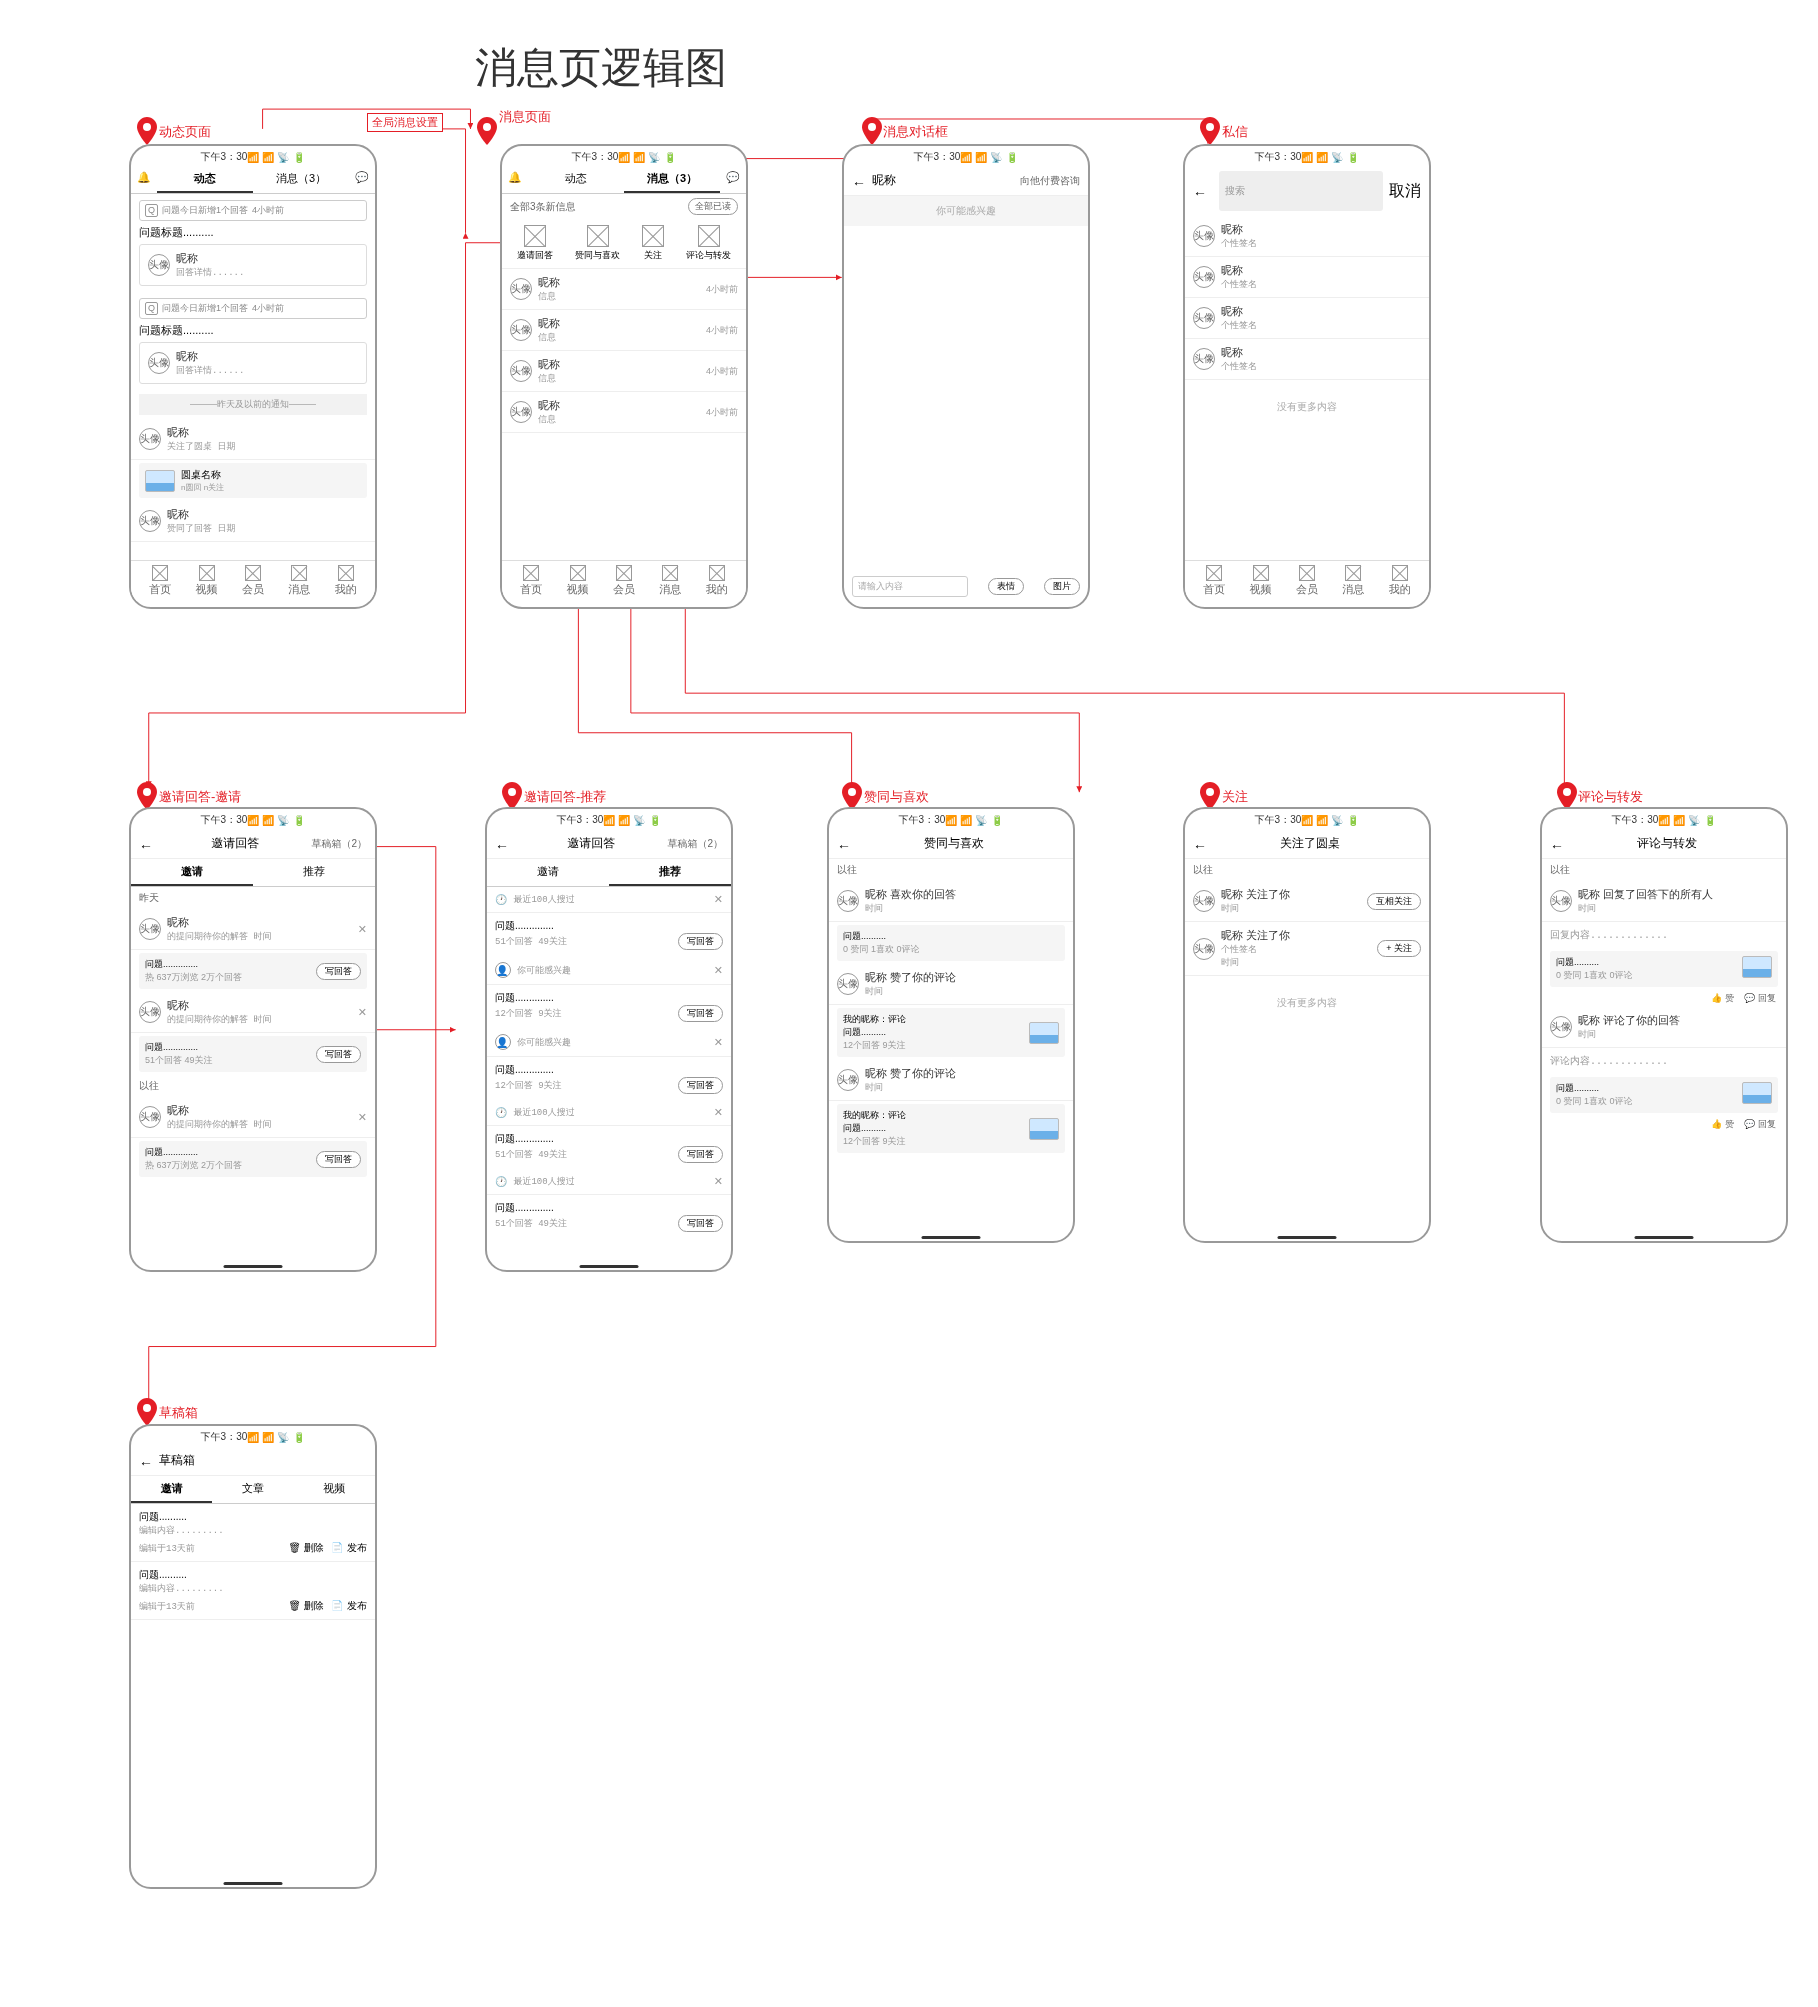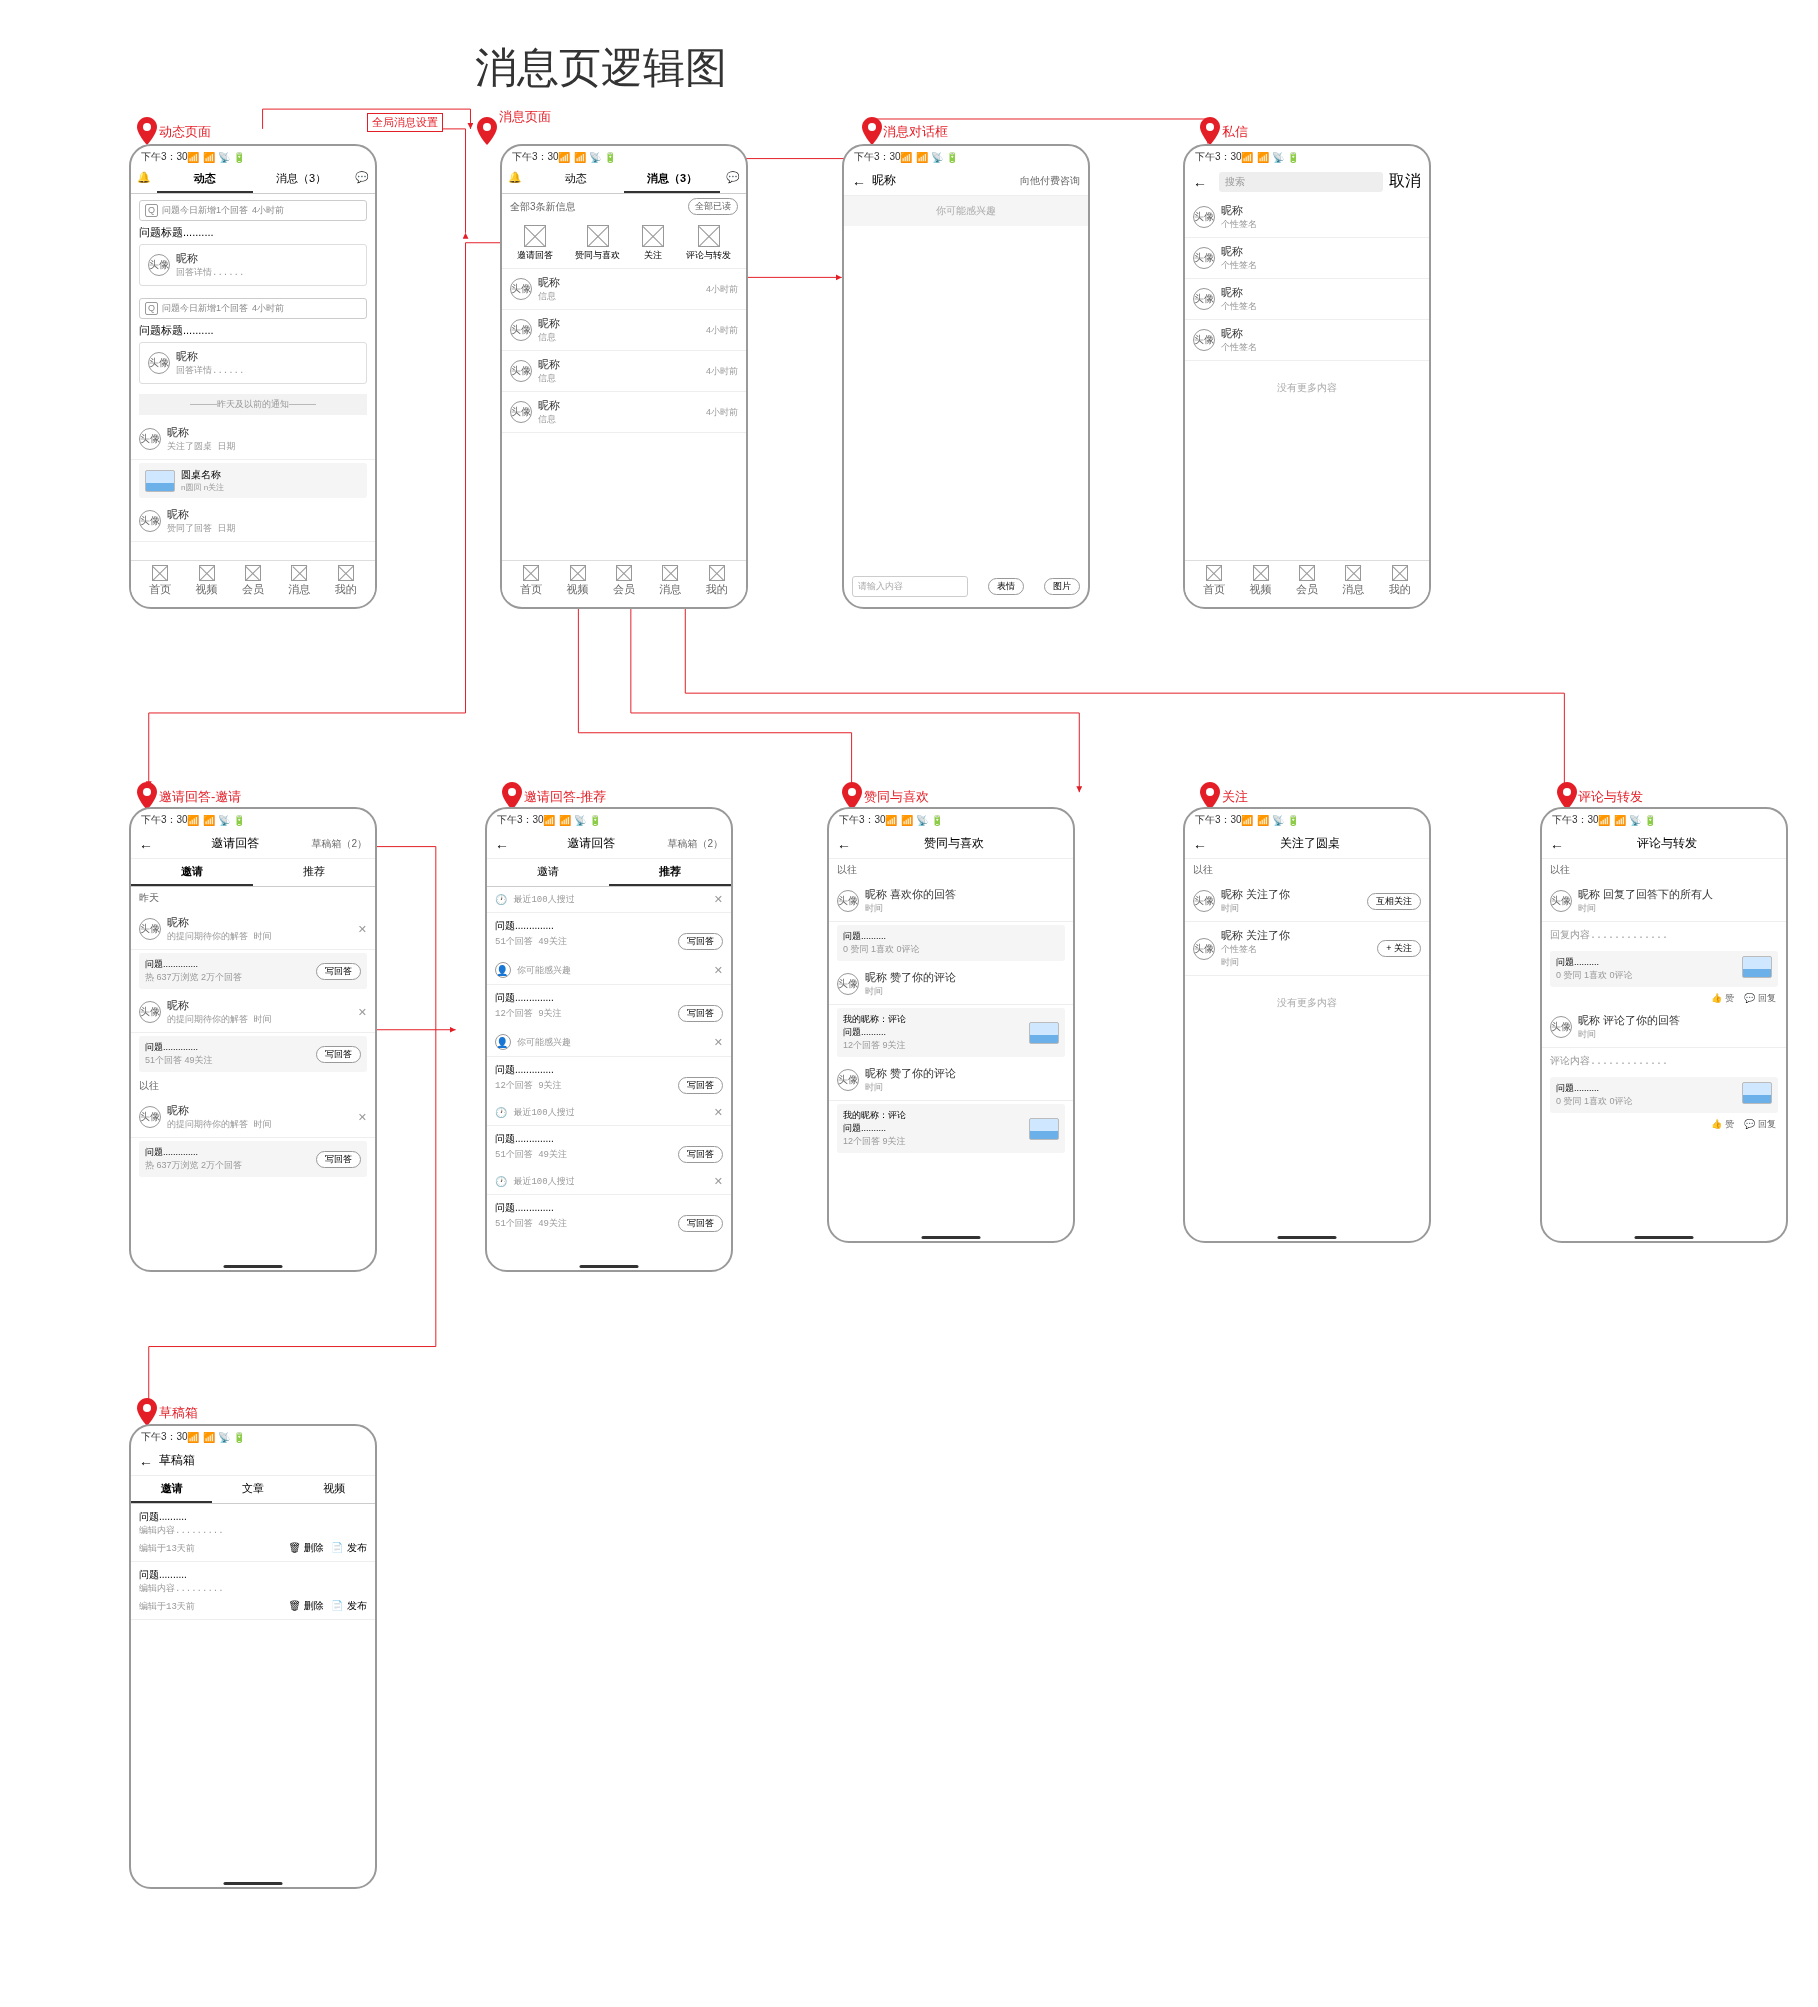--- a/index.html
+++ b/index.html
@@ -6,21 +6,21 @@
   body { font-family: "Microsoft YaHei", Arial, sans-serif; background: #fff; padding: 20px; }
   .canvas { position: relative; width: 1782px; height: 1970px; }
   .page-title { position: absolute; top: 20px; left: 455px; font-size: 42px; color: #333; }
   .pin { position: absolute; width: 20px; height: 28px; }
   .pin svg { width: 100%; height: 100%; }
   .pin-label { position: absolute; font-size: 13px; color: #e41e26; white-space: nowrap; }
   .link-label { position: absolute; font-size: 11px; color: #e41e26; border: 1px solid #e41e26; padding: 1px 4px; background: #fff; }
   .phone { position: absolute; width: 248px; border: 2px solid #999; border-radius: 22px; background: #fff; overflow: hidden; }
   .phone-tall { height: 465px; }
   .phone-med { height: 436px; }
-  .status-bar { display: flex; justify-content: flex-start; align-items: center; padding: 4px 10px 2px; font-size: 10px; color: #333; }
+  .status-bar { display: flex; justify-content: center; align-items: center; padding: 4px 10px 2px; font-size: 10px; color: #333; }
   .status-icons { display: flex; gap: 3px; align-items: center; }
   .tabs { display: flex; border-bottom: 1px solid #ccc; font-size: 11px; }
   .tab { flex: 1; text-align: center; padding: 5px 2px; cursor: pointer; }
   .tab.active { border-bottom: 2px solid #333; font-weight: bold; }
   .sub-header { display: flex; justify-content: space-between; align-items: center; padding: 4px 8px; font-size: 10px; color: #666; }
   .pill-btn { border: 1px solid #999; border-radius: 10px; padding: 1px 6px; font-size: 9px; background: #fff; cursor: pointer; }
   .grid4 { display: flex; justify-content: space-around; padding: 6px 4px; border-bottom: 1px solid #eee; }
   .grid-item { display: flex; flex-direction: column; align-items: center; gap: 2px; font-size: 9px; }
   .box-icon { width: 22px; height: 22px; border: 1px solid #999; position: relative; }
   .box-icon::before, .box-icon::after { content: ""; position: absolute; background: #999; }
@@ -42,21 +42,21 @@
   .content-area { padding: 6px 8px; font-size: 10px; }
   .section-label { font-size: 10px; color: #666; padding: 4px 8px; }
   .inset { background: #f5f5f5; padding: 5px 6px; margin: 3px 8px; font-size: 9px; border-radius: 3px; }
   .q-row { display: flex; justify-content: space-between; align-items: center; }
   .small-btn { border: 1px solid #999; border-radius: 10px; padding: 1px 8px; font-size: 9px; background: #fff; cursor: pointer; }
   .thumb { width: 30px; height: 22px; background: linear-gradient(180deg,#cfe8ff 60%,#6bb0e8 60%); border: 1px solid #bbb; border-radius: 2px; }
   .divider-text { text-align: center; font-size: 9px; color: #999; padding: 4px; background: #f2f2f2; margin: 4px 8px; }
   .input-bar { position: absolute; bottom: 10px; left: 8px; right: 8px; display: flex; gap: 20px; align-items: center; }
   .input-field { flex: 1; border: 1px solid #ccc; border-radius: 3px; padding: 3px 5px; font-size: 9px; color: #aaa; cursor: text; }
   .search-bar { display: flex; align-items: center; gap: 6px; padding: 5px 8px; }
-  .search-input { flex:1; background:#eee; border-radius:3px; padding:3px 6px; font-size:10px; color:#999; display:flex; align-items:center; gap:4px; cursor:text; }
+  .search-input { flex:1; background:#eee; border-radius:3px; padding:13px 6px; font-size:10px; color:#999; display:flex; align-items:center; gap:4px; cursor:text; }
   .empty-msg { text-align:center; font-size:10px; color:#aaa; padding:20px; }
   .close-x { color:#999; font-size:11px; cursor:pointer; }
   .act-row { display:flex; justify-content:flex-end; gap:10px; font-size:9px; color:#666; padding:2px 10px; }
   .home-indicator { position:absolute; bottom:2px; left:50%; transform:translateX(-50%); width:59px; height:3px; background:#333; border-radius:2px; }
   svg.connector { position:absolute; pointer-events:none; }
 </style>
 </head>
 <body>
 
 <div class="canvas">

